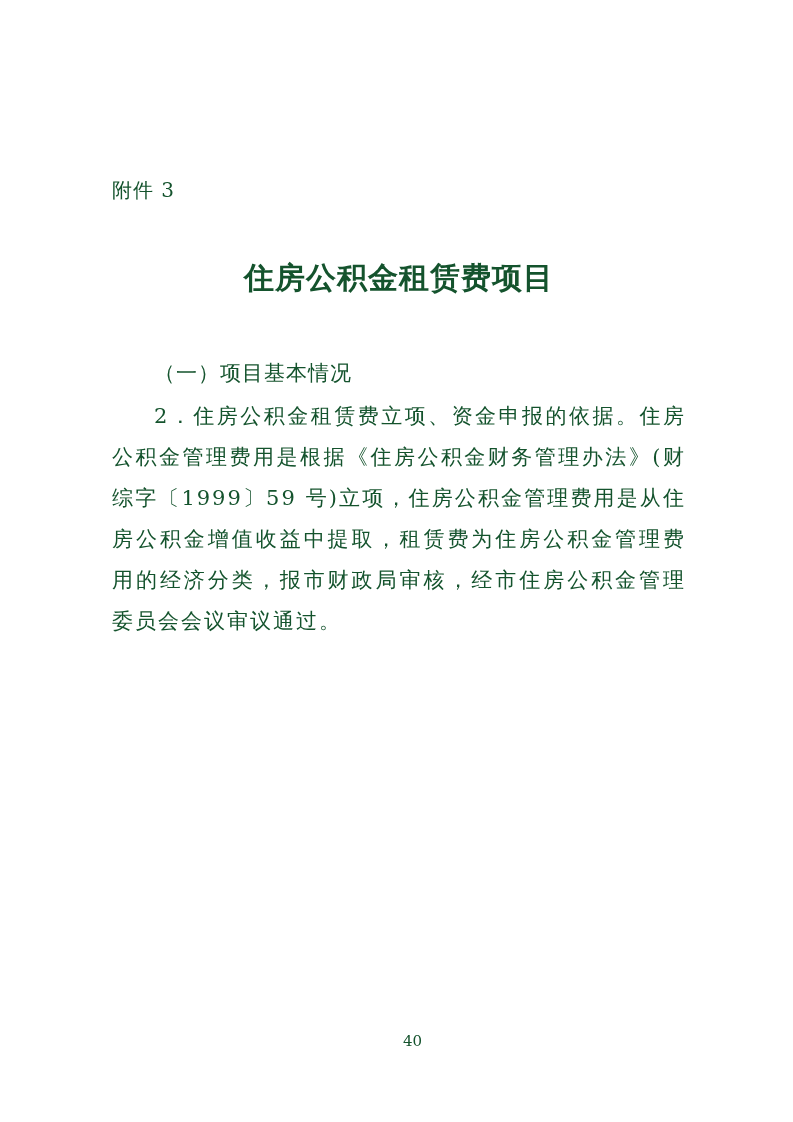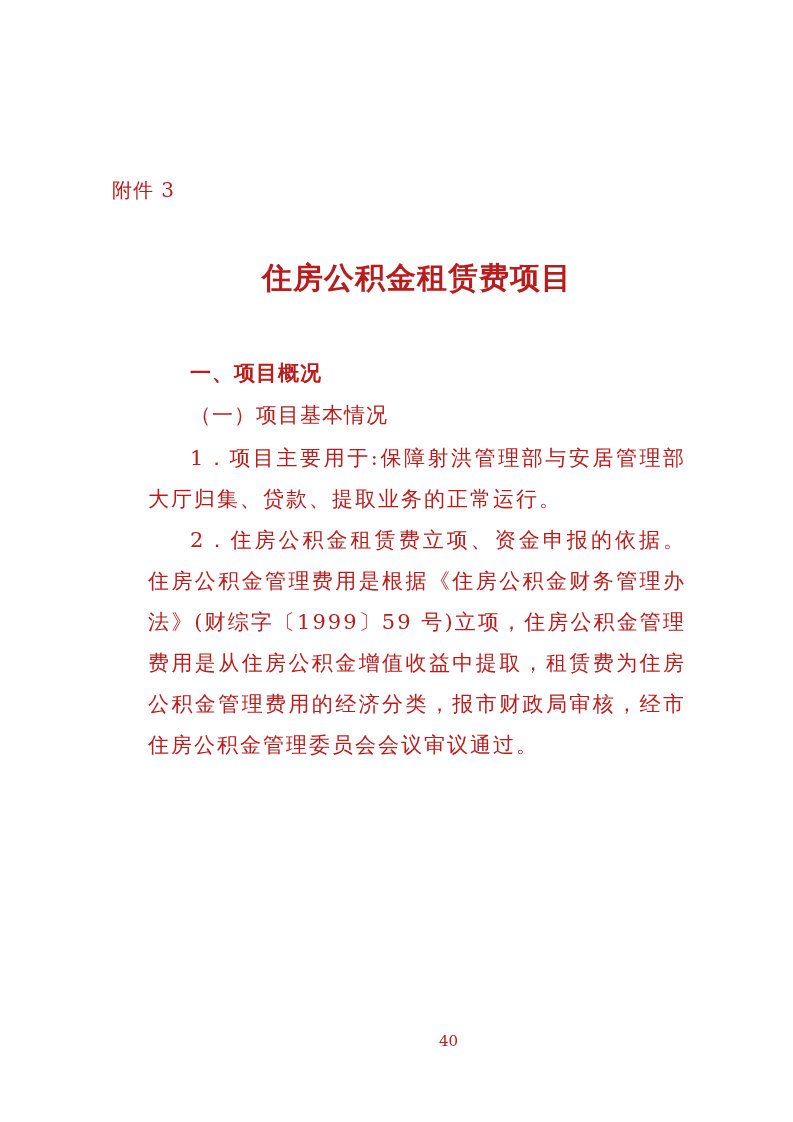--- a/index.html
+++ b/index.html
@@ -1,27 +1,27 @@
 <!DOCTYPE html>
 <html><head>
   <meta charset="utf-8">
   <style>
-    * { box-sizing: border-box; margin-left: 36px; }
+    * { box-sizing: border-box; }
     html, body {
       margin: 0;
       padding: 0;
       background: #e8e8e8;
     }
     .page {
       position: relative;
       width: 793px;
       height: 1122px;
       margin: 0 auto;
       background: #ffffff;
-      color: #b91c1c;
+      color: #14532d;
       font-family: "DejaVu Serif", "Liberation Serif", serif;
       padding: 178px 107px 0 112px;
       overflow: hidden;
     }
     .attachment-label {
       font-size: 20px;
       line-height: 24px;
       letter-spacing: 1px;
       margin: 0 0 54px 0;
     }
@@ -76,25 +76,23 @@
 <div class="page">
 
   <div class="attachment-label">附件 3</div>
 
   <div class="doc-title">
     <div>住房公积金租赁费项目</div>
   </div>
 
   <div class="doc-body">
 
-    <div class="section-heading">一、项目概况</div>
 
     <div class="subsection-heading">（一）项目基本情况</div>
 
-    <p class="para">1．项目主要用于:保障射洪管理部与安居管理部大厅归集、贷款、提取业务的正常运行。</p>
 
     <p class="para">2．住房公积金租赁费立项、资金申报的依据。住房公积金管理费用是根据《住房公积金财务管理办法》(财综字〔1999〕59 号)立项，住房公积金管理费用是从住房公积金增值收益中提取，租赁费为住房公积金管理费用的经济分类，报市财政局审核，经市住房公积金管理委员会会议审议通过。</p>
 
 
   </div>
 
   <div class="page-number">40</div>
 
 </div>
 

